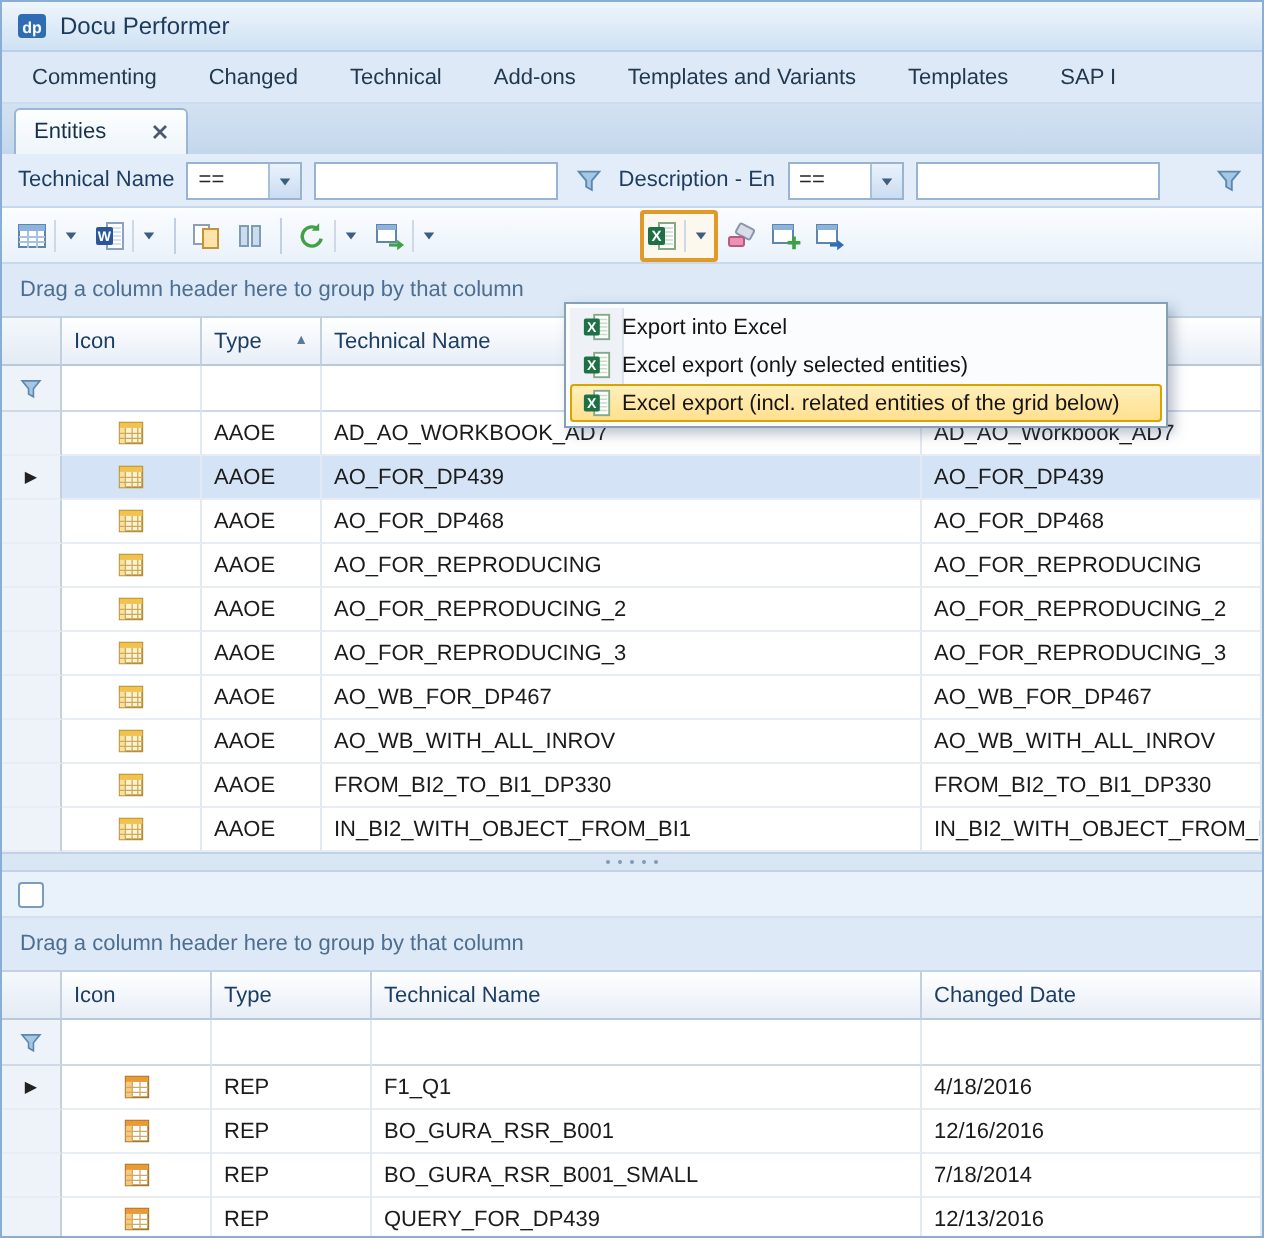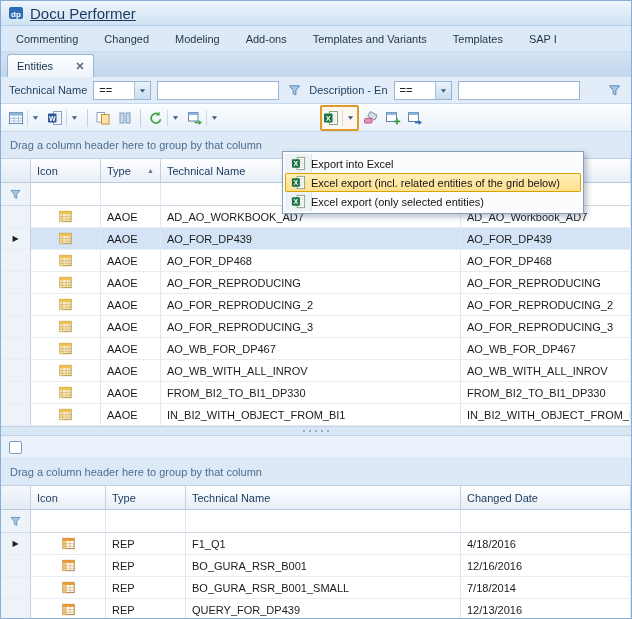--- a/index.html
+++ b/index.html
@@ -3,21 +3,21 @@
 <meta charset="utf-8">
 <style>
   html,body{margin:0;padding:0;background:#fff;}
   body{width:632px;height:619px;overflow:hidden;font-family:"Liberation Sans","DejaVu Sans",sans-serif;}
   .window{position:relative;width:632px;height:619px;box-sizing:border-box;border:1px solid #86aed6;background:#e8f0fa;overflow:hidden;}
   .icon{display:inline-flex;align-items:center;justify-content:center;}
   .icon svg{width:16px;height:16px;display:block;}
 
   
   .titlebar{height:25px;background:linear-gradient(#eef5fc,#cfe2f3);border-bottom:1px solid #bad0e8;display:flex;align-items:center;gap:6px;padding:0 7px;box-sizing:border-box;}
-  .title-text{font-size:15px;color:#1c3a5e;text-decoration:underline;}
+  .title-text{font-size:12px;color:#1c3a5e;}
 
   
   .menubar{height:26px;background:#dde9f7;border-bottom:1px solid #cadcee;display:flex;align-items:center;padding:0 2px;box-sizing:border-box;white-space:nowrap;overflow:hidden;}
   .menu-item{font-size:11px;color:#22384e;padding:4px 13px;cursor:default;}
 
   
   .tabbar{height:25px;background:linear-gradient(#d3e2f2,#c3d7ec);display:flex;align-items:flex-end;padding:0 0 0 6px;box-sizing:border-box;}
   .tab{display:inline-flex;align-items:center;gap:23px;height:22px;padding:0 9px;background:linear-gradient(#fdfeff,#eef5fb);border:1px solid #9ab6d4;border-bottom:none;border-radius:3px 3px 0 0;font-size:11px;color:#17304a;margin-top:34px;}
   .tab-close svg{width:8px;height:8px;}
 
@@ -87,21 +87,21 @@
           <rect x="1" y="2" width="14" height="12" rx="2" fill="#2e6db4"></rect>
           <text x="8" y="11.5" font-size="8" font-weight="bold" fill="#fff" text-anchor="middle">dp</text>
         </svg>
       </span>
     <span class="title-text">Docu Performer</span>
   </div>
 
   <div class="menubar" id="menubar">
       <span class="menu-item">Commenting</span>
       <span class="menu-item">Changed</span>
-      <span class="menu-item">Modeling</span>
+      <span class="menu-item">Technical</span>
       <span class="menu-item">Add-ons</span>
       <span class="menu-item">Templates and Variants</span>
       <span class="menu-item">Templates</span>
       <span class="menu-item">SAP I</span>
     </div>
 
   <div class="tabbar">
     <div class="tab">
       <span class="tab-label">Entities</span>
       <span class="tab-close icon">
@@ -578,41 +578,41 @@
             <svg viewBox="0 0 16 16">
               <rect x="6.5" y="1.5" width="8" height="13" fill="#fff" stroke="#86a886"></rect>
               <path d="M7.5 4h6M7.5 6h6M7.5 8h6M7.5 10h6M7.5 12h6" stroke="#c6dcc6" stroke-width="0.8"></path>
               <rect x="1" y="3.5" width="8.5" height="9" rx="1" fill="#1e7145"></rect>
               <text x="5.2" y="10.5" font-size="7.5" font-weight="bold" fill="#fff" text-anchor="middle">X</text>
             </svg>
           </span>
         </span>
         <span class="mi-label">Export into Excel</span>
       </div>
-      <div class="cmi hl">
+      <div class="cmi">
         <span class="mi-ic">
           <span class="icon">
             <svg viewBox="0 0 16 16">
               <rect x="6.5" y="1.5" width="8" height="13" fill="#fff" stroke="#86a886"></rect>
               <path d="M7.5 4h6M7.5 6h6M7.5 8h6M7.5 10h6M7.5 12h6" stroke="#c6dcc6" stroke-width="0.8"></path>
               <rect x="1" y="3.5" width="8.5" height="9" rx="1" fill="#1e7145"></rect>
               <text x="5.2" y="10.5" font-size="7.5" font-weight="bold" fill="#fff" text-anchor="middle">X</text>
             </svg>
           </span>
         </span>
-        <span class="mi-label">Excel export (incl. related entities of the grid below)</span>
-      </div>
-      <div class="cmi">
+        <span class="mi-label">Excel export (only selected entities)</span>
+      </div>
+      <div class="cmi hl">
         <span class="mi-ic">
           <span class="icon">
             <svg viewBox="0 0 16 16">
               <rect x="6.5" y="1.5" width="8" height="13" fill="#fff" stroke="#86a886"></rect>
               <path d="M7.5 4h6M7.5 6h6M7.5 8h6M7.5 10h6M7.5 12h6" stroke="#c6dcc6" stroke-width="0.8"></path>
               <rect x="1" y="3.5" width="8.5" height="9" rx="1" fill="#1e7145"></rect>
               <text x="5.2" y="10.5" font-size="7.5" font-weight="bold" fill="#fff" text-anchor="middle">X</text>
             </svg>
           </span>
         </span>
-        <span class="mi-label">Excel export (only selected entities)</span>
+        <span class="mi-label">Excel export (incl. related entities of the grid below)</span>
       </div>
     </div>
 
 </div>
 
 </body></html>

